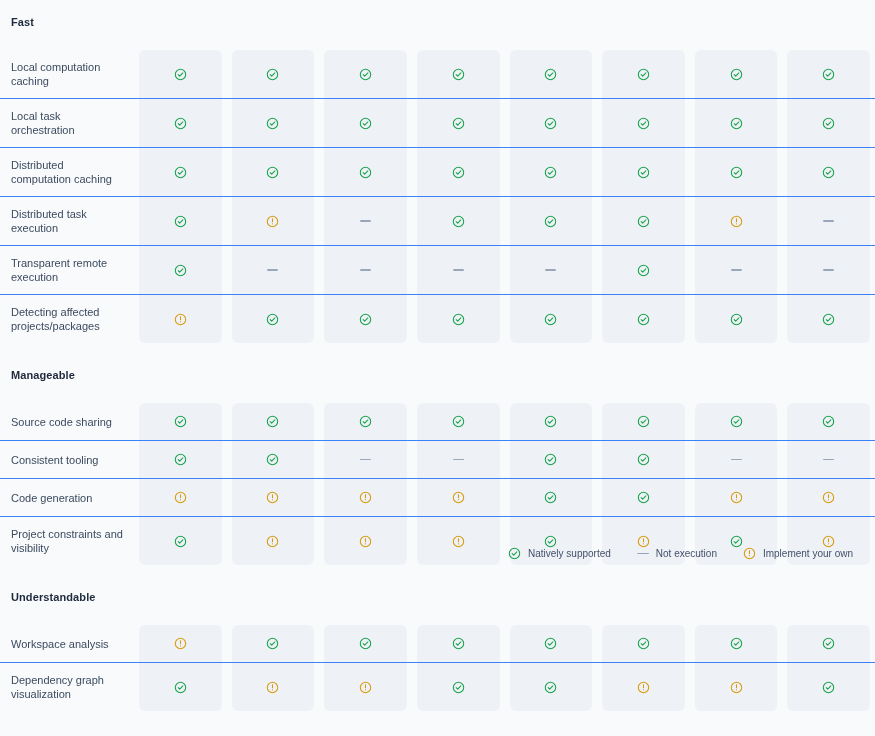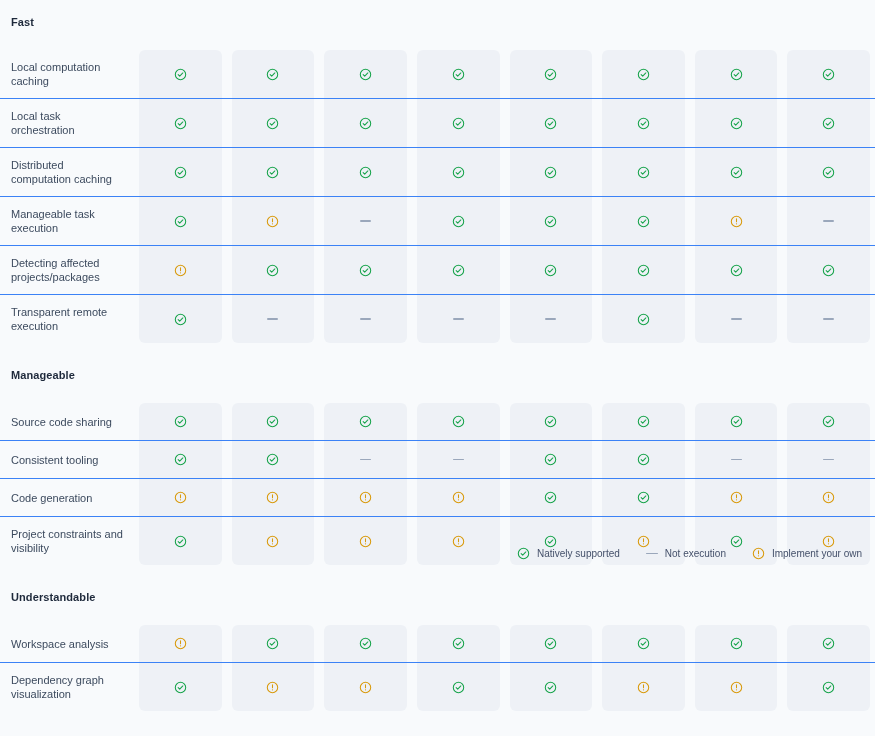--- a/index.html
+++ b/index.html
@@ -87,21 +87,21 @@
     display: block;
     width: 11px;
     height: 1.5px;
     background: #9aa7bb;
     border-radius: 1px;
   }
 
   
   .legend {
     position: absolute;
-    right: 13px;
+    right: 22px;
     bottom: 8px;
     display: flex;
     align-items: center;
     gap: 26px;
     font-size: 10px;
     color: #44506a;
   }
   .legend-item { display: flex; align-items: center; gap: 7px; }
   .legend-item .dash { width: 12px; }
 
@@ -324,73 +324,110 @@
               <div class="cell">
                 <span>
                   <svg class="ic ic-yes" width="13" height="13" viewBox="0 0 20 20" fill="none" stroke="currentColor" stroke-width="1.6">
                     <circle cx="10" cy="10" r="8"></circle>
                     <path d="M6.4 10.2l2.4 2.4 4.8-5" stroke-linecap="round" stroke-linejoin="round"></path>
                   </svg>
                 </span>
               </div>
             </div>
             <div class="row">
-              <div class="row-label">Manageable task execution</div>
-              <div class="cell">
-                <span>
-                  <svg class="ic ic-yes" width="13" height="13" viewBox="0 0 20 20" fill="none" stroke="currentColor" stroke-width="1.6">
-                    <circle cx="10" cy="10" r="8"></circle>
-                    <path d="M6.4 10.2l2.4 2.4 4.8-5" stroke-linecap="round" stroke-linejoin="round"></path>
-                  </svg>
-                </span>
-              </div>
-              <div class="cell">
-                <span>
-                  <svg class="ic ic-warn" width="13" height="13" viewBox="0 0 20 20" fill="none" stroke="currentColor" stroke-width="1.6">
-                    <circle cx="10" cy="10" r="8"></circle>
-                    <path d="M10 5.8v4.6" stroke-linecap="round"></path>
-                    <circle cx="10" cy="13.6" r=".9" fill="currentColor" stroke="none"></circle>
-                  </svg>
-                </span>
-              </div>
-              <div class="cell">
-                <span class="dash"></span>
-              </div>
-              <div class="cell">
-                <span>
-                  <svg class="ic ic-yes" width="13" height="13" viewBox="0 0 20 20" fill="none" stroke="currentColor" stroke-width="1.6">
-                    <circle cx="10" cy="10" r="8"></circle>
-                    <path d="M6.4 10.2l2.4 2.4 4.8-5" stroke-linecap="round" stroke-linejoin="round"></path>
-                  </svg>
-                </span>
-              </div>
-              <div class="cell">
-                <span>
-                  <svg class="ic ic-yes" width="13" height="13" viewBox="0 0 20 20" fill="none" stroke="currentColor" stroke-width="1.6">
-                    <circle cx="10" cy="10" r="8"></circle>
-                    <path d="M6.4 10.2l2.4 2.4 4.8-5" stroke-linecap="round" stroke-linejoin="round"></path>
-                  </svg>
-                </span>
-              </div>
-              <div class="cell">
-                <span>
-                  <svg class="ic ic-yes" width="13" height="13" viewBox="0 0 20 20" fill="none" stroke="currentColor" stroke-width="1.6">
-                    <circle cx="10" cy="10" r="8"></circle>
-                    <path d="M6.4 10.2l2.4 2.4 4.8-5" stroke-linecap="round" stroke-linejoin="round"></path>
-                  </svg>
-                </span>
-              </div>
-              <div class="cell">
-                <span>
-                  <svg class="ic ic-warn" width="13" height="13" viewBox="0 0 20 20" fill="none" stroke="currentColor" stroke-width="1.6">
-                    <circle cx="10" cy="10" r="8"></circle>
-                    <path d="M10 5.8v4.6" stroke-linecap="round"></path>
-                    <circle cx="10" cy="13.6" r=".9" fill="currentColor" stroke="none"></circle>
-                  </svg>
-                </span>
+              <div class="row-label">Distributed task execution</div>
+              <div class="cell">
+                <span>
+                  <svg class="ic ic-yes" width="13" height="13" viewBox="0 0 20 20" fill="none" stroke="currentColor" stroke-width="1.6">
+                    <circle cx="10" cy="10" r="8"></circle>
+                    <path d="M6.4 10.2l2.4 2.4 4.8-5" stroke-linecap="round" stroke-linejoin="round"></path>
+                  </svg>
+                </span>
+              </div>
+              <div class="cell">
+                <span>
+                  <svg class="ic ic-warn" width="13" height="13" viewBox="0 0 20 20" fill="none" stroke="currentColor" stroke-width="1.6">
+                    <circle cx="10" cy="10" r="8"></circle>
+                    <path d="M10 5.8v4.6" stroke-linecap="round"></path>
+                    <circle cx="10" cy="13.6" r=".9" fill="currentColor" stroke="none"></circle>
+                  </svg>
+                </span>
+              </div>
+              <div class="cell">
+                <span class="dash"></span>
+              </div>
+              <div class="cell">
+                <span>
+                  <svg class="ic ic-yes" width="13" height="13" viewBox="0 0 20 20" fill="none" stroke="currentColor" stroke-width="1.6">
+                    <circle cx="10" cy="10" r="8"></circle>
+                    <path d="M6.4 10.2l2.4 2.4 4.8-5" stroke-linecap="round" stroke-linejoin="round"></path>
+                  </svg>
+                </span>
+              </div>
+              <div class="cell">
+                <span>
+                  <svg class="ic ic-yes" width="13" height="13" viewBox="0 0 20 20" fill="none" stroke="currentColor" stroke-width="1.6">
+                    <circle cx="10" cy="10" r="8"></circle>
+                    <path d="M6.4 10.2l2.4 2.4 4.8-5" stroke-linecap="round" stroke-linejoin="round"></path>
+                  </svg>
+                </span>
+              </div>
+              <div class="cell">
+                <span>
+                  <svg class="ic ic-yes" width="13" height="13" viewBox="0 0 20 20" fill="none" stroke="currentColor" stroke-width="1.6">
+                    <circle cx="10" cy="10" r="8"></circle>
+                    <path d="M6.4 10.2l2.4 2.4 4.8-5" stroke-linecap="round" stroke-linejoin="round"></path>
+                  </svg>
+                </span>
+              </div>
+              <div class="cell">
+                <span>
+                  <svg class="ic ic-warn" width="13" height="13" viewBox="0 0 20 20" fill="none" stroke="currentColor" stroke-width="1.6">
+                    <circle cx="10" cy="10" r="8"></circle>
+                    <path d="M10 5.8v4.6" stroke-linecap="round"></path>
+                    <circle cx="10" cy="13.6" r=".9" fill="currentColor" stroke="none"></circle>
+                  </svg>
+                </span>
+              </div>
+              <div class="cell">
+                <span class="dash"></span>
+              </div>
+            </div>
+            <div class="row">
+              <div class="row-label">Transparent remote execution</div>
+              <div class="cell">
+                <span>
+                  <svg class="ic ic-yes" width="13" height="13" viewBox="0 0 20 20" fill="none" stroke="currentColor" stroke-width="1.6">
+                    <circle cx="10" cy="10" r="8"></circle>
+                    <path d="M6.4 10.2l2.4 2.4 4.8-5" stroke-linecap="round" stroke-linejoin="round"></path>
+                  </svg>
+                </span>
+              </div>
+              <div class="cell">
+                <span class="dash"></span>
+              </div>
+              <div class="cell">
+                <span class="dash"></span>
+              </div>
+              <div class="cell">
+                <span class="dash"></span>
+              </div>
+              <div class="cell">
+                <span class="dash"></span>
+              </div>
+              <div class="cell">
+                <span>
+                  <svg class="ic ic-yes" width="13" height="13" viewBox="0 0 20 20" fill="none" stroke="currentColor" stroke-width="1.6">
+                    <circle cx="10" cy="10" r="8"></circle>
+                    <path d="M6.4 10.2l2.4 2.4 4.8-5" stroke-linecap="round" stroke-linejoin="round"></path>
+                  </svg>
+                </span>
+              </div>
+              <div class="cell">
+                <span class="dash"></span>
               </div>
               <div class="cell">
                 <span class="dash"></span>
               </div>
             </div>
             <div class="row">
               <div class="row-label">Detecting affected projects/packages</div>
               <div class="cell">
                 <span>
                   <svg class="ic ic-warn" width="13" height="13" viewBox="0 0 20 20" fill="none" stroke="currentColor" stroke-width="1.6">
@@ -448,57 +485,20 @@
                   </svg>
                 </span>
               </div>
               <div class="cell">
                 <span>
                   <svg class="ic ic-yes" width="13" height="13" viewBox="0 0 20 20" fill="none" stroke="currentColor" stroke-width="1.6">
                     <circle cx="10" cy="10" r="8"></circle>
                     <path d="M6.4 10.2l2.4 2.4 4.8-5" stroke-linecap="round" stroke-linejoin="round"></path>
                   </svg>
                 </span>
-              </div>
-            </div>
-            <div class="row">
-              <div class="row-label">Transparent remote execution</div>
-              <div class="cell">
-                <span>
-                  <svg class="ic ic-yes" width="13" height="13" viewBox="0 0 20 20" fill="none" stroke="currentColor" stroke-width="1.6">
-                    <circle cx="10" cy="10" r="8"></circle>
-                    <path d="M6.4 10.2l2.4 2.4 4.8-5" stroke-linecap="round" stroke-linejoin="round"></path>
-                  </svg>
-                </span>
-              </div>
-              <div class="cell">
-                <span class="dash"></span>
-              </div>
-              <div class="cell">
-                <span class="dash"></span>
-              </div>
-              <div class="cell">
-                <span class="dash"></span>
-              </div>
-              <div class="cell">
-                <span class="dash"></span>
-              </div>
-              <div class="cell">
-                <span>
-                  <svg class="ic ic-yes" width="13" height="13" viewBox="0 0 20 20" fill="none" stroke="currentColor" stroke-width="1.6">
-                    <circle cx="10" cy="10" r="8"></circle>
-                    <path d="M6.4 10.2l2.4 2.4 4.8-5" stroke-linecap="round" stroke-linejoin="round"></path>
-                  </svg>
-                </span>
-              </div>
-              <div class="cell">
-                <span class="dash"></span>
-              </div>
-              <div class="cell">
-                <span class="dash"></span>
               </div>
             </div>
           </div>
         </div>
         <div class="spacer-26"></div>
       </div>
       <div class="section">
         <div class="section-title">Manageable</div>
         <div class="spacer-22"></div>
         <div class="matrix" style="grid-template-rows: repeat(4, auto);">

